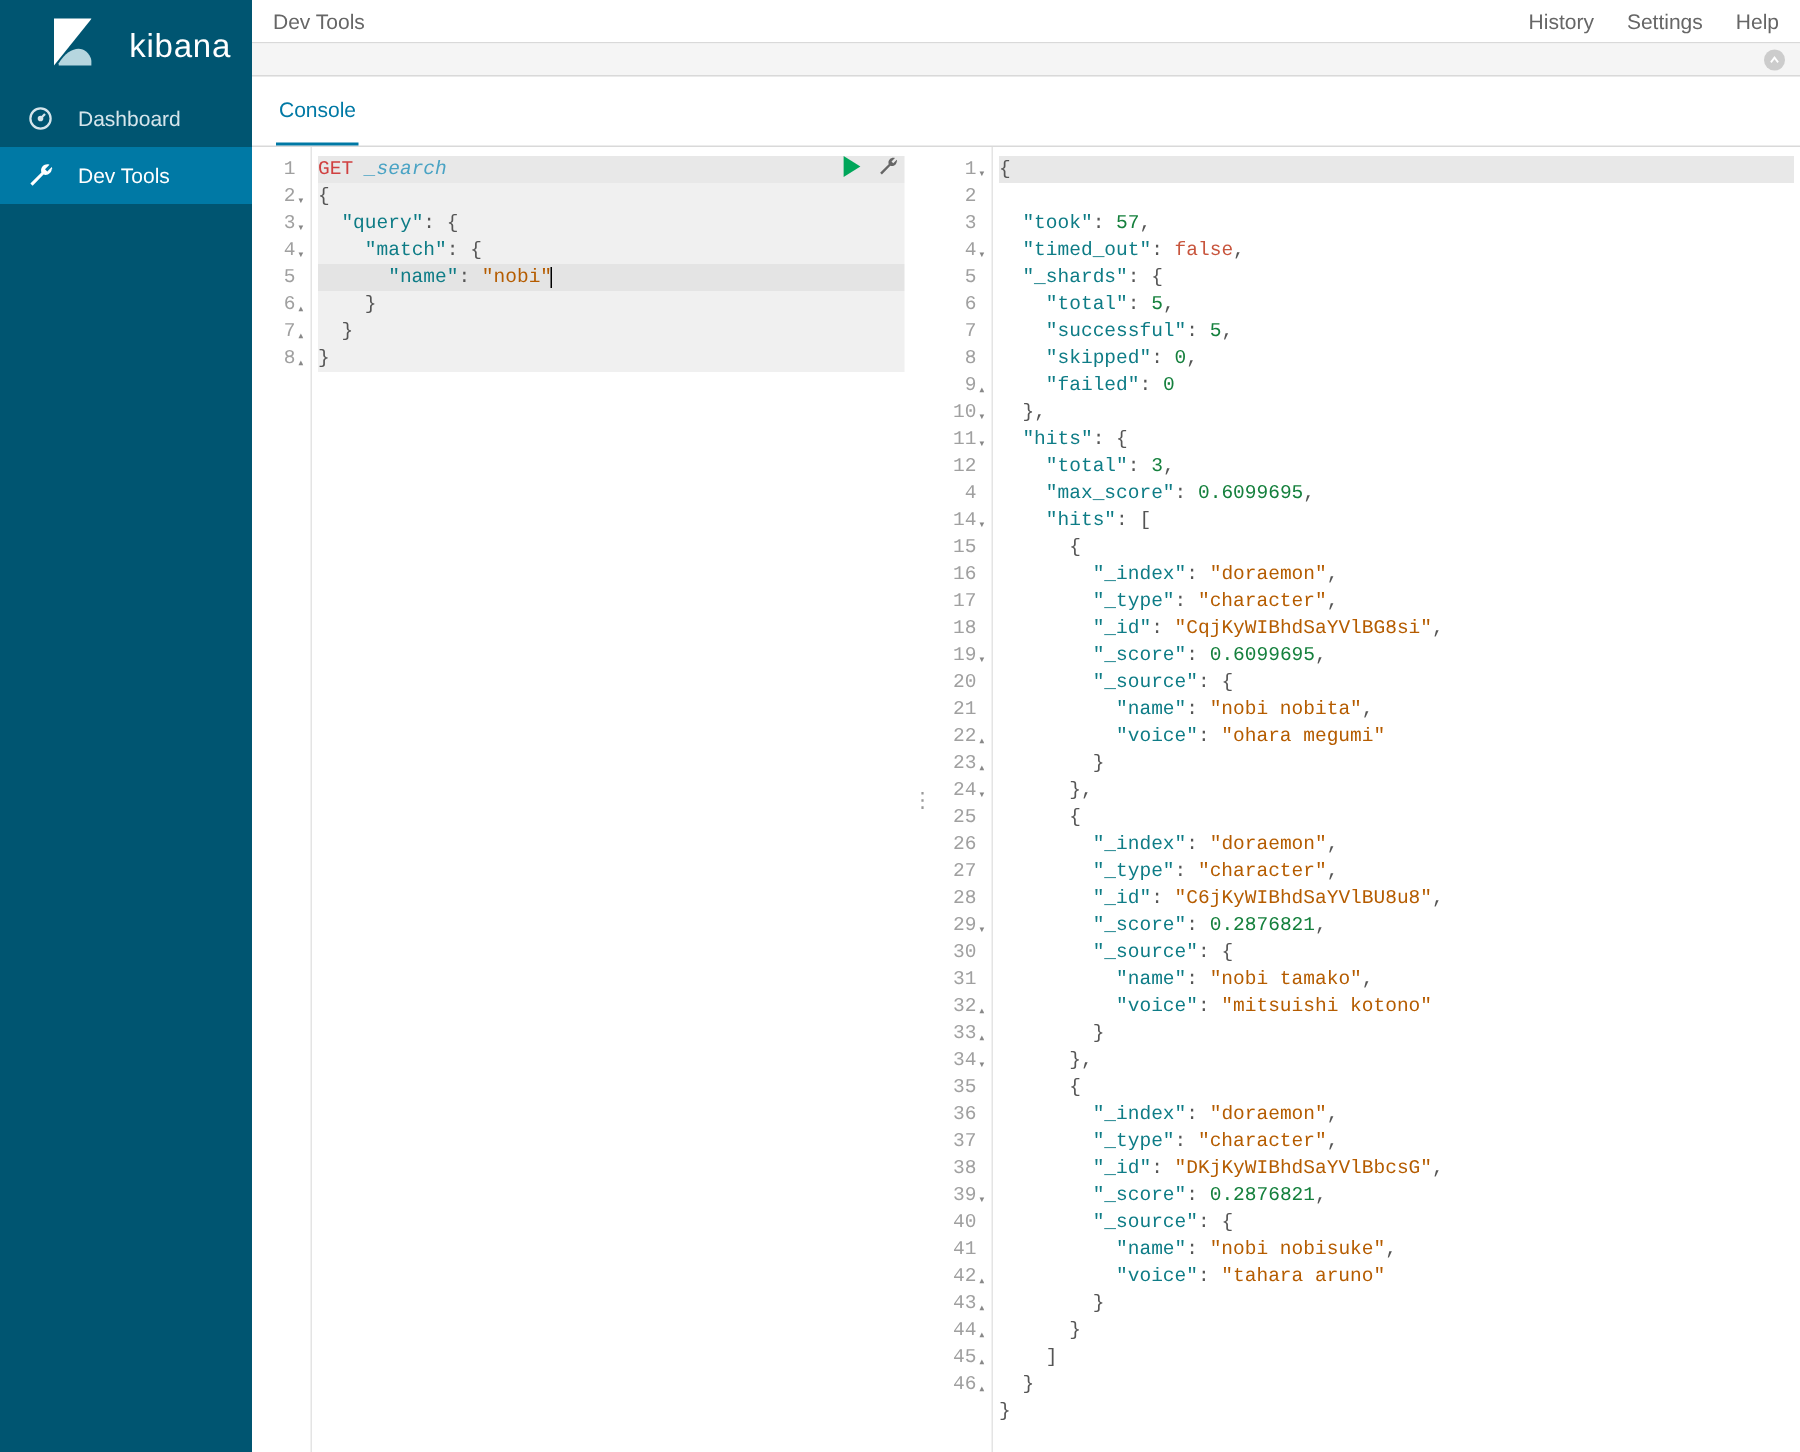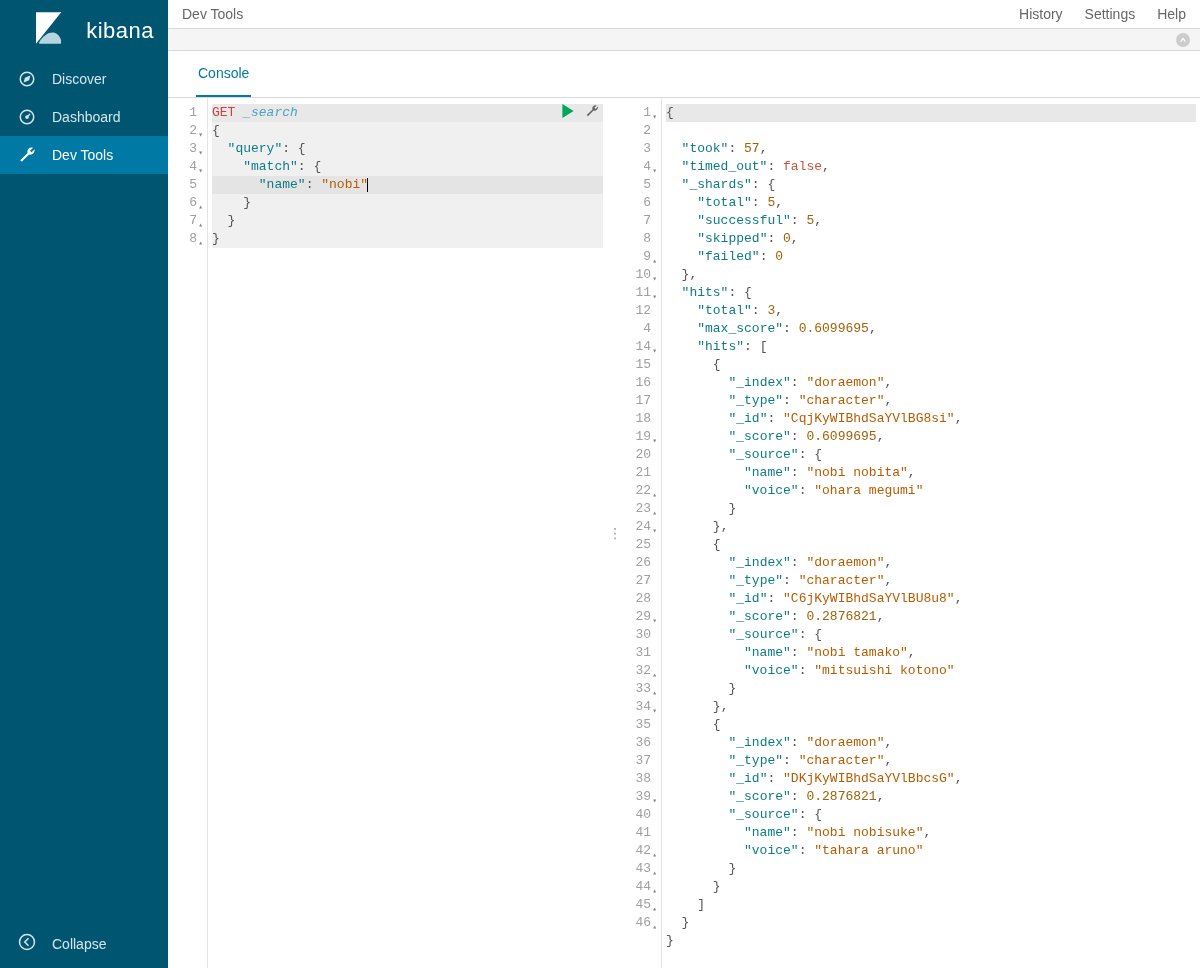--- a/index.html
+++ b/index.html
@@ -20,21 +20,21 @@
 
 .main { flex: 1; display: flex; flex-direction: column; min-width: 0; }
 .topbar { display: flex; align-items: center; padding: 6px 14px; border-bottom: 1px solid #d9d9d9; font-size: 14px; color: #666; }
 .topbar .title { flex: 1; }
 .topbar .links { display: flex; gap: 22px; align-items: center; }
 .topbar .links span { cursor: pointer; }
 
 .subbar { height: 22px; background: #f5f5f5; border-bottom: 1px solid #d9d9d9; display: flex; justify-content: flex-end; align-items: center; padding-right: 10px; }
 .subbar .chev { width: 14px; height: 14px; border-radius: 50%; background: #ccc; display: inline-flex; align-items: center; justify-content: center; color: #fff; font-size: 9px; cursor: pointer; }
 
-.tabs { padding: 0 28px; border-bottom: 1px solid #d9d9d9; display: flex; gap: 16px; }
+.tabs { padding: 0 16px; border-bottom: 1px solid #d9d9d9; display: flex; gap: 16px; }
 .tab { padding: 14px 2px; font-size: 14px; color: #0079a5; border-bottom: 2px solid transparent; cursor: pointer; }
 .tab.active { border-bottom-color: #0079a5; }
 
 .workarea { flex: 1; display: flex; min-height: 0; position: relative; }
 .pane { flex: 1; min-width: 0; display: flex; overflow: auto; position: relative; }
 .pane.left { flex: 0 0 440px; border-right: 1px solid transparent; }
 .gutter-split { width: 14px; display: flex; align-items: center; justify-content: center; cursor: col-resize; color: #999; }
 .pane-inner { display: flex; width: 100%; font-family: "SFMono-Regular", Consolas, "Liberation Mono", Menlo, monospace; font-size: 13px; line-height: 18px; position: relative; }
 .linenos { background: #fff; color: #a0a0a0; text-align: right; padding: 6px 6px 6px 2px; user-select: none; min-width: 40px; border-right: 1px solid #e4e4e4; }
 .linenos .ln { padding-right: 4px; position: relative; }
@@ -43,21 +43,21 @@
 .pane.left .code { background: #fff; }
 .req-block { background: #f0f0f0; }
 .req-first { background: #e8e8e8; }
 .req-active { background: #e4e4e4; }
 .out-first { background: #e8e8e8; display: block; }
 
 .tok-method { color: #d04040; }
 .tok-path { color: #4aa3c4; font-style: italic; }
 .tok-key { color: #0e7c86; }
 .tok-str { color: #b55c00; }
-.tok-num { color: #a16207; }
+.tok-num { color: #15803d; }
 .tok-bool { color: #c8553d; }
 .tok-punc { color: #555; }
 
 .run-tools { position: absolute; top: 6px; right: 8px; display: flex; gap: 10px; z-index: 5; }
 .run-tools .tool { cursor: pointer; color: #555; }
 .run-tools .play svg { fill: #00a65a; }
 
 .cursor-bar { display: inline-block; width: 1px; height: 14px; background: #000; vertical-align: middle; margin-left: -1px; }
 </style>
 </head>
@@ -65,57 +65,39 @@
 
 <div class="sidebar">
   <div class="logo">
     <svg viewBox="0 0 32 40">
         <path d="M0 0 L32 0 L0 40 Z" fill="#fff"></path>
         <path d="M4 38 C 14 22, 28 22, 32 36 L32 40 L4 40 Z" fill="#b6d6df"></path>
       </svg>
     <span class="logo-text">kibana</span>
   </div>
   <div class="nav" id="nav">
-      <div class="nav-item">
-        <span class="icon">
-          <svg width="18" height="18" viewBox="0 0 24 24" fill="none" stroke="currentColor" stroke-width="2">
-            <circle cx="12" cy="12" r="9"></circle>
-            <polygon points="15,9 10,11 9,15 14,13" fill="currentColor"></polygon>
-          </svg>
-        </span>
-        <span>Discover</span>
-      </div>
       <div class="nav-item">
         <span class="icon">
           <svg width="18" height="18" viewBox="0 0 24 24" fill="none" stroke="currentColor" stroke-width="2">
             <circle cx="12" cy="12" r="9"></circle>
             <path d="M12 12 L16 8"></path>
             <circle cx="12" cy="12" r="1.5" fill="currentColor"></circle>
           </svg>
         </span>
         <span>Dashboard</span>
       </div>
       <div class="nav-item active">
         <span class="icon">
           <svg width="18" height="18" viewBox="0 0 24 24" fill="currentColor">
             <path d="M22 6c0 3-2.5 5.5-5.5 5.5-.6 0-1.2-.1-1.8-.3L5 21l-2-2 9.8-9.7c-.2-.6-.3-1.2-.3-1.8C12.5 4.5 15 2 18 2c.7 0 1.4.1 2 .4l-4 4 2 2 4-4c.3.6.4 1.3.4 2z"></path>
           </svg>
         </span>
         <span>Dev Tools</span>
       </div>
     </div>
-  <div class="collapse-row">
-    <span class="icon">
-      <svg width="18" height="18" viewBox="0 0 24 24" fill="#d5e5eb">
-          <circle cx="12" cy="12" r="10" fill="none" stroke="#d5e5eb" stroke-width="2"></circle>
-          <path d="M14 7 L9 12 L14 17" fill="none" stroke="#d5e5eb" stroke-width="2"></path>
-        </svg>
-    </span>
-    <span>Collapse</span>
-  </div>
 </div>
 
 <div class="main">
   <div class="topbar">
     <span class="title">Dev Tools</span>
     <div class="links">
       <span>History</span>
       <span>Settings</span>
       <span>Help</span>
     </div>

